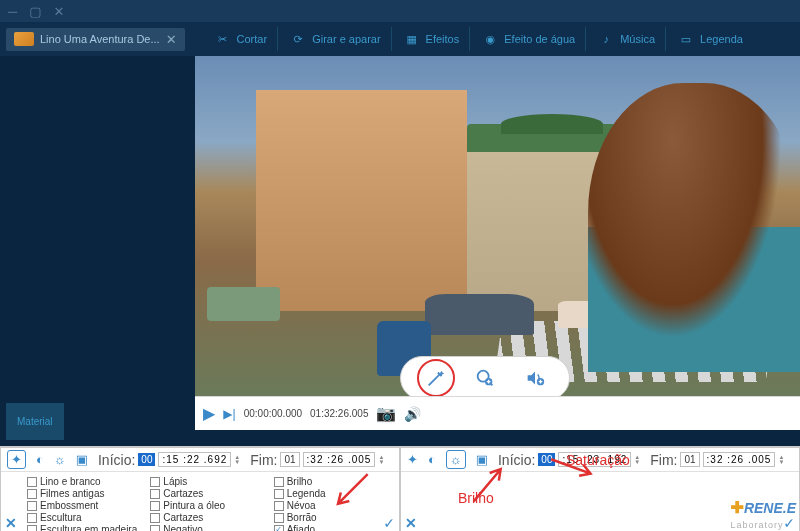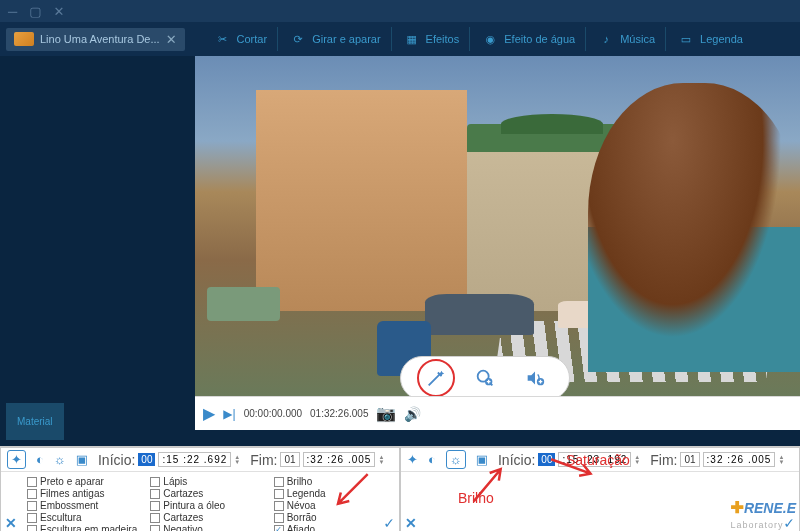--- a/index.html
+++ b/index.html
@@ -209,21 +209,21 @@
       <div class="time-box">
         <span class="time-lbl">Fim:</span>
         <span class="time-hh" style="background:#fff;color:#333;border:1px solid #c0c0c0">01</span>
         <span class="time-rest">:32 :26 .005</span>
         <span class="spin">▲<br>▼</span>
       </div>
     </div>
     <div class="effect-grid">
       <div class="effect-item">
           <span class="effect-chk"></span>
-          <span>Preto e aparar</span>
+          <span>Lino e branco</span>
         </div>
       <div class="effect-item">
           <span class="effect-chk"></span>
           <span>Lápis</span>
         </div>
       <div class="effect-item">
           <span class="effect-chk"></span>
           <span>Brilho</span>
         </div>
       <div class="effect-item">

